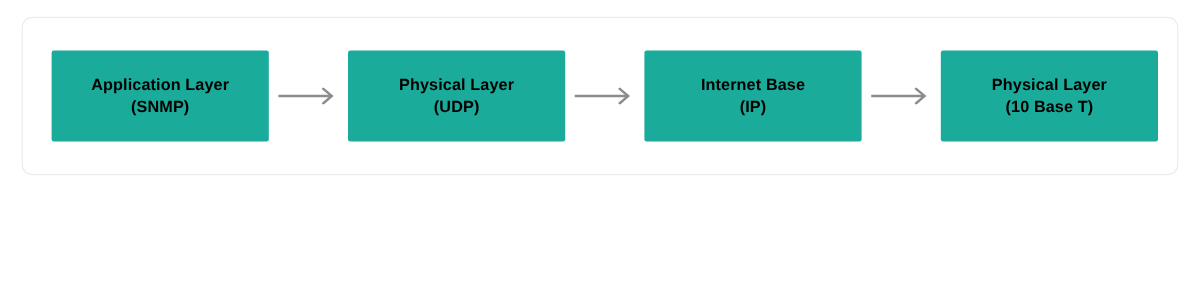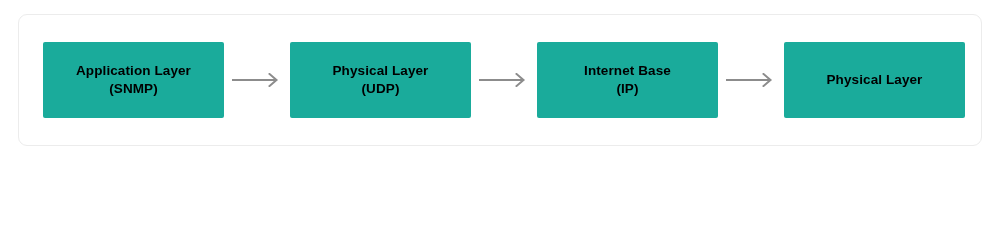--- a/index.html
+++ b/index.html
@@ -111,16 +111,17 @@
 
     <div class="flow-arrow">
       <svg width="52" height="14" viewBox="0 0 52 14" aria-hidden="true">
         <line x1="1" y1="7" x2="45" y2="7" stroke="#8c8c8c" stroke-width="2"></line>
         <polyline points="38.5,1 45.5,7 38.5,13" fill="none" stroke="#8c8c8c" stroke-width="2" stroke-linecap="square" stroke-linejoin="miter"></polyline>
       </svg>
     </div>
 
     <div class="layer-node">
       <div class="layer-title">Physical Layer</div>
+      <div class="layer-protocol">(10 Base T)</div>
     </div>
 
   </div>
 </div>
 
 </body></html>

